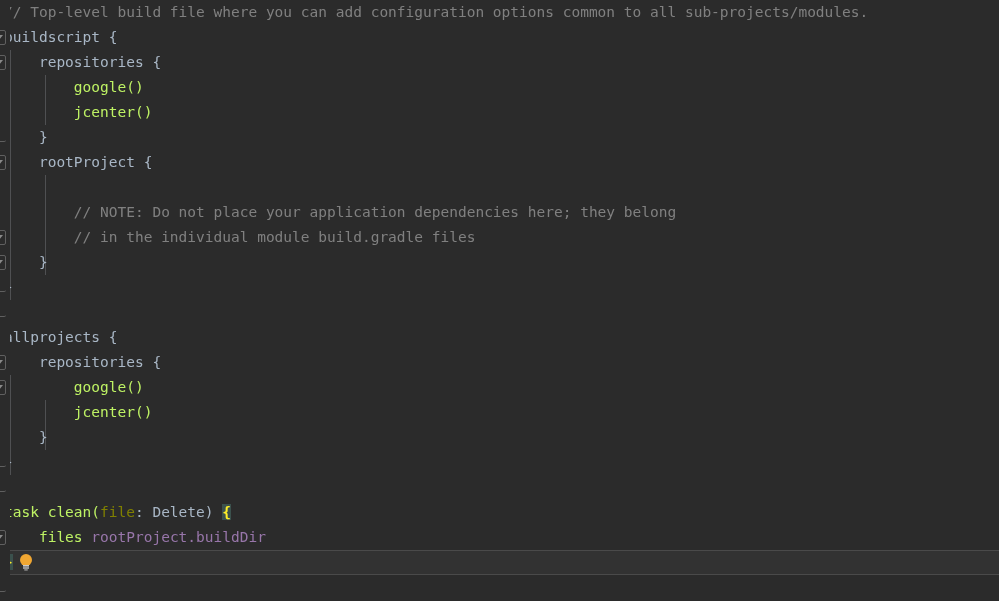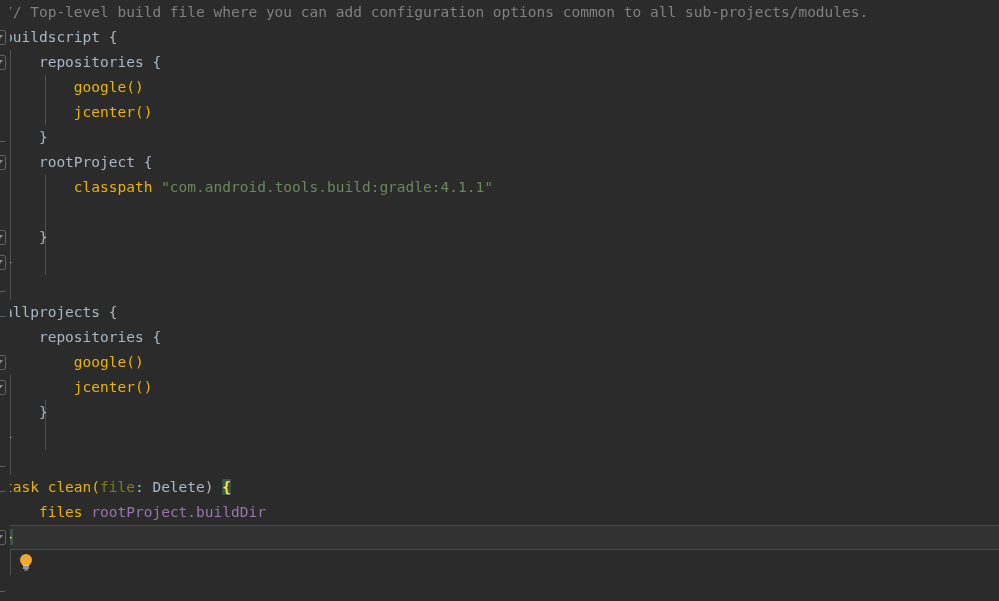--- a/index.html
+++ b/index.html
@@ -89,21 +89,21 @@
   .guide {
     position: absolute;
     width: 1px;
     background: #4f5052;
   }
 
   
   .cmt   { color: #808080; }
   .str   { color: #6a8759; }
   .ident { color: #a9b7c6; }
-  .meth  { color: #eab308; }
+  .meth  { color: #bef264; }
   .fld   { color: #9876aa; margin-top: 36px; }
   .named { color: #808000; }
   .brace-hl {
     color: #ffef28;
     background: #3b514d;
     font-weight: bold;
   }
 
   
   .bulb {
@@ -130,22 +130,23 @@
     </div>
 
   <div class="lines">
       <div class="line"><span class="cmt">// Top-level build file where you can add configuration options common to all sub-projects/modules.</span></div>
       <div class="line"><span class="ident">buildscript {</span></div>
       <div class="line"><span class="ident">    repositories {</span></div>
       <div class="line"><span class="meth">        google()</span></div>
       <div class="line"><span class="meth">        jcenter()</span></div>
       <div class="line"><span class="ident">    }</span></div>
       <div class="line"><span class="ident">    rootProject {</span></div>
-      <div class="line"><span class="meth">        classpath </span><span class="str">"com.android.tools.build:gradle:4.1.1"</span></div>
       <div class="line"><span class="ident"></span></div>
+      <div class="line"><span class="cmt">        // NOTE: Do not place your application dependencies here; they belong</span></div>
+      <div class="line"><span class="cmt">        // in the individual module build.gradle files</span></div>
       <div class="line"><span class="ident">    }</span></div>
       <div class="line"><span class="ident">}</span></div>
       <div class="line"><span class="ident"></span></div>
       <div class="line"><span class="ident">allprojects {</span></div>
       <div class="line"><span class="ident">    repositories {</span></div>
       <div class="line"><span class="meth">        google()</span></div>
       <div class="line"><span class="meth">        jcenter()</span></div>
       <div class="line"><span class="ident">    }</span></div>
       <div class="line"><span class="ident">}</span></div>
       <div class="line"><span class="ident"></span></div>

